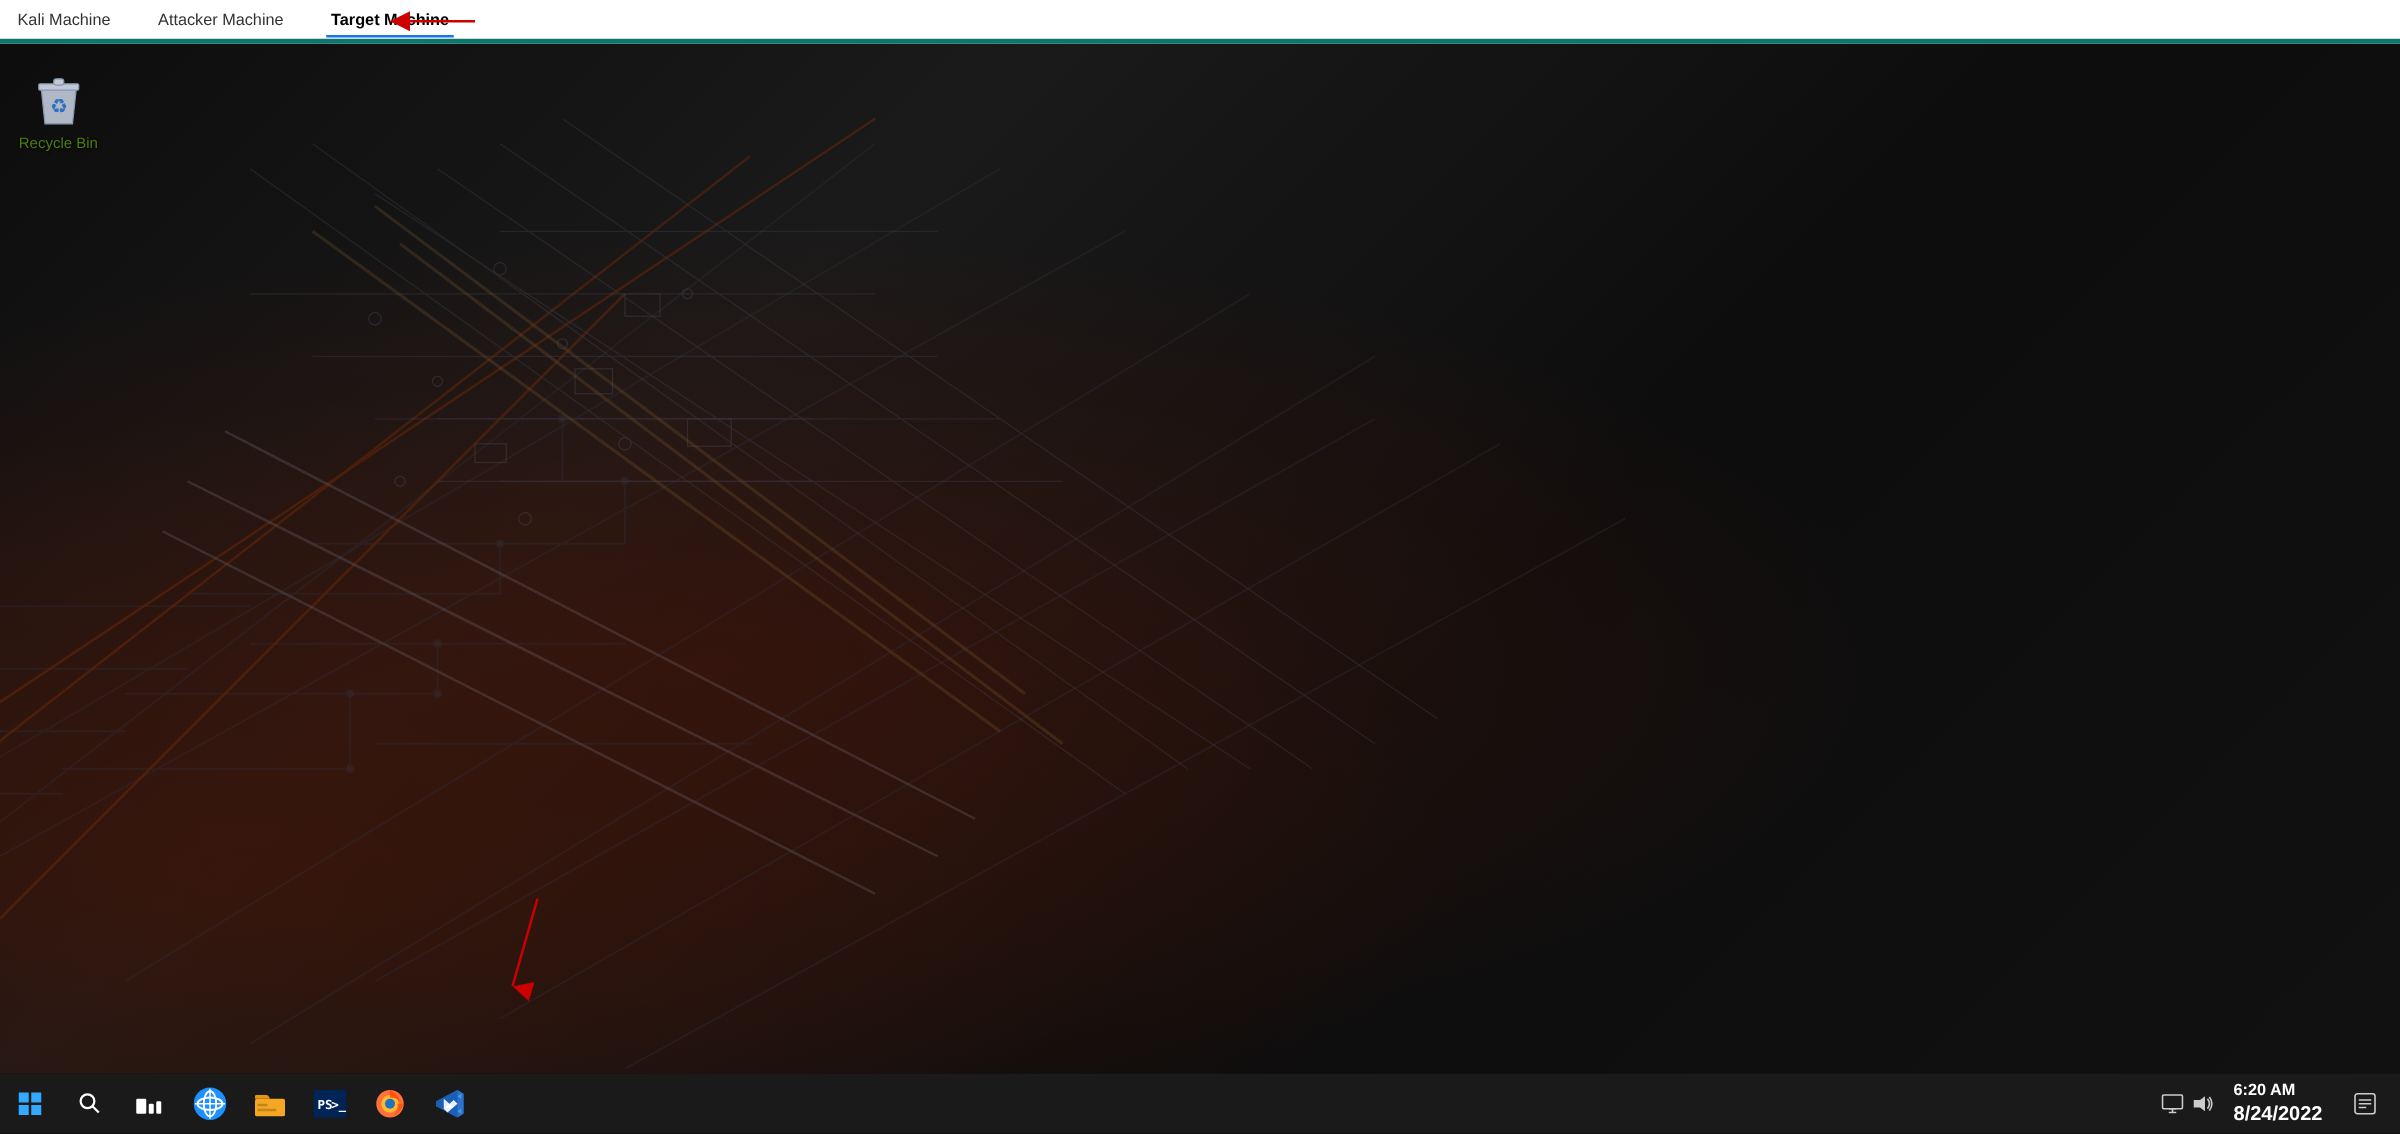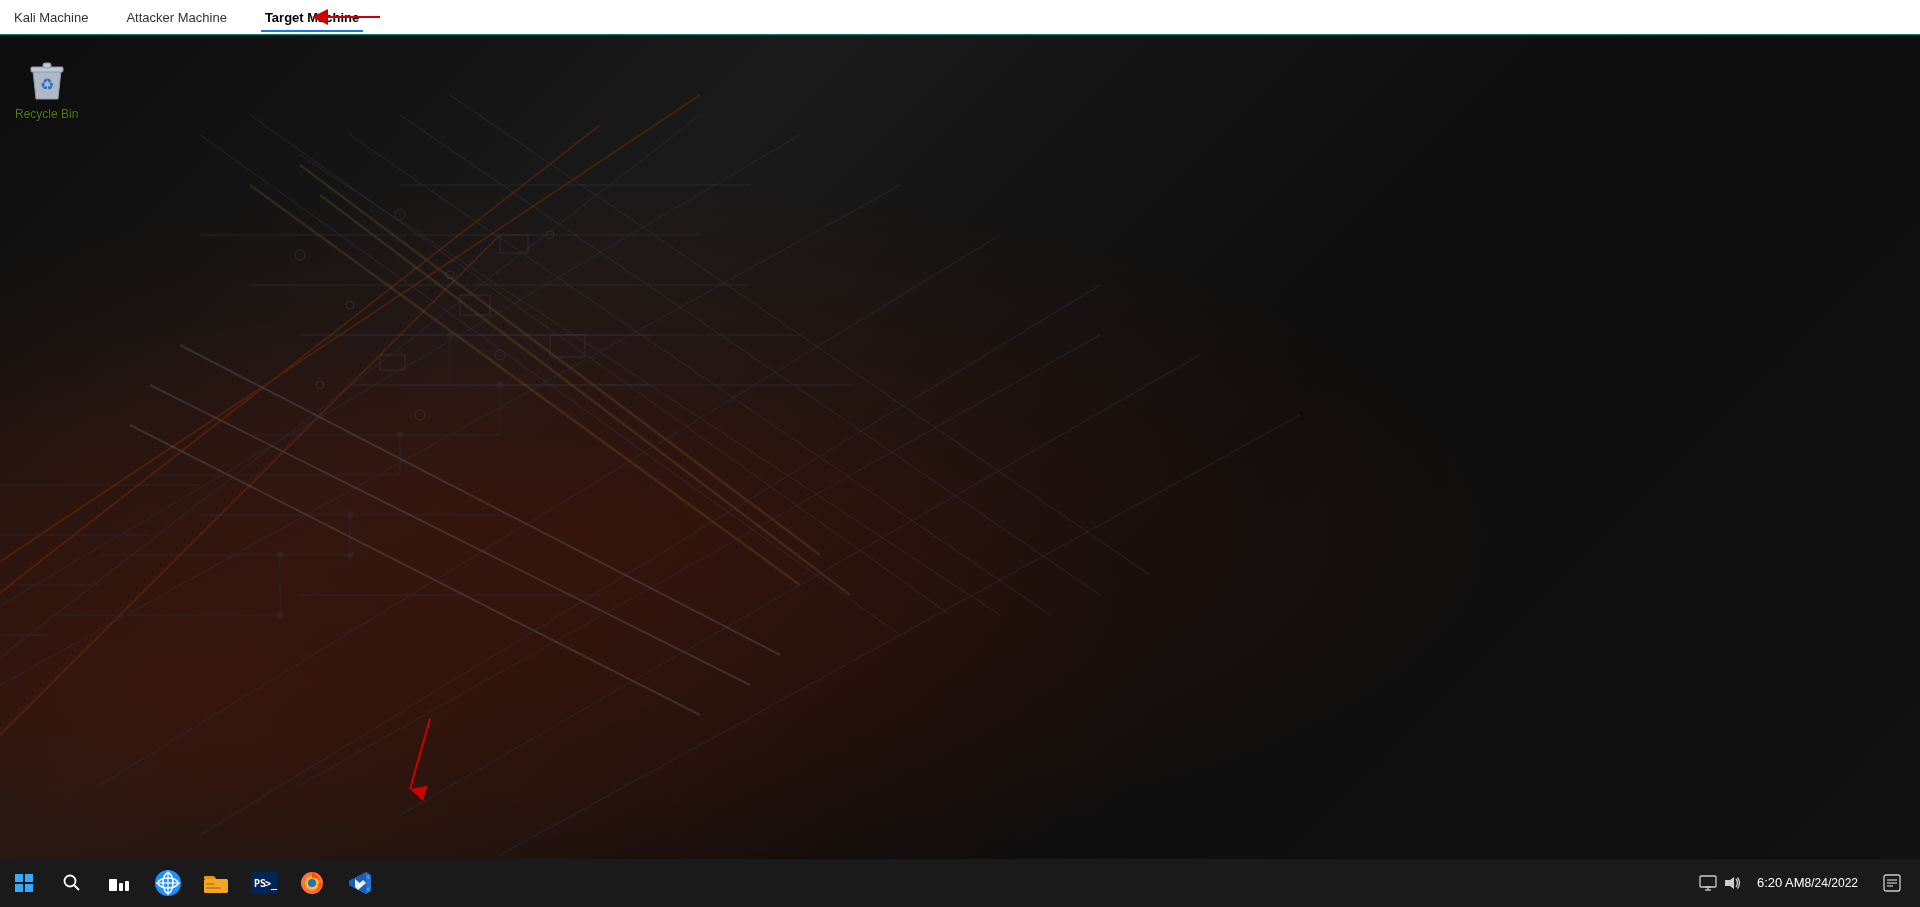--- a/index.html
+++ b/index.html
@@ -19,21 +19,21 @@
       top: 0;
       left: 0;
       width: 100%;
       height: 35px;
       background: #ffffff;
       display: flex;
       align-items: center;
       padding: 0 10px;
       gap: 30px;
       z-index: 100;
-      border-bottom: 1px solid #0f766e;
+      border-bottom: 4px solid #0f766e;
     }
 
     .nav-tab {
       font-size: 13px;
       color: #333;
       cursor: pointer;
       padding: 6px 4px;
       position: relative;
       white-space: nowrap;
     }
@@ -221,27 +221,28 @@
     .tray-icons {
       display: flex;
       align-items: center;
       gap: 6px;
       color: #ccc;
       font-size: 14px;
     }
 
     .tray-clock {
       display: flex;
-      flex-direction: row;
-      align-items: flex-end;
+      flex-direction: column;
+      align-items: flex-start;
       color: white;
       font-size: 12px;
       line-height: 1.4;
       padding: 0 8px;
       cursor: pointer;
+      font-weight: bold;
     }
 
     .tray-notification {
       width: 36px;
       height: 48px;
       display: flex;
       align-items: center;
       justify-content: center;
       cursor: pointer;
     }
@@ -499,21 +500,21 @@
 
       <svg width="18" height="16" viewBox="0 0 18 16" style="cursor:pointer;">
         <polygon points="2,5 7,5 11,2 11,14 7,11 2,11" fill="#ccc"></polygon>
         <path d="M13 4 Q16 8 13 12" stroke="#ccc" stroke-width="1.3" fill="none"></path>
         <path d="M14.5 2.5 Q18.5 8 14.5 13.5" stroke="#ccc" stroke-width="1.3" fill="none"></path>
       </svg>
     </div>
 
     <div class="tray-clock">
       <span style="font-size:13px;">6:20 AM</span>
-      <span style="font-size:12px;">8/24/2022</span>
+      <span style="font-size:16px;">8/24/2022</span>
     </div>
 
     <div class="tray-notification">
       <svg width="18" height="18" viewBox="0 0 18 18">
         <rect x="1" y="1" width="16" height="16" rx="2" fill="none" stroke="#ccc" stroke-width="1.3"></rect>
         <line x1="4" y1="6" x2="14" y2="6" stroke="#ccc" stroke-width="1.2"></line>
         <line x1="4" y1="9" x2="14" y2="9" stroke="#ccc" stroke-width="1.2"></line>
         <line x1="4" y1="12" x2="10" y2="12" stroke="#ccc" stroke-width="1.2"></line>
       </svg>
     </div>

